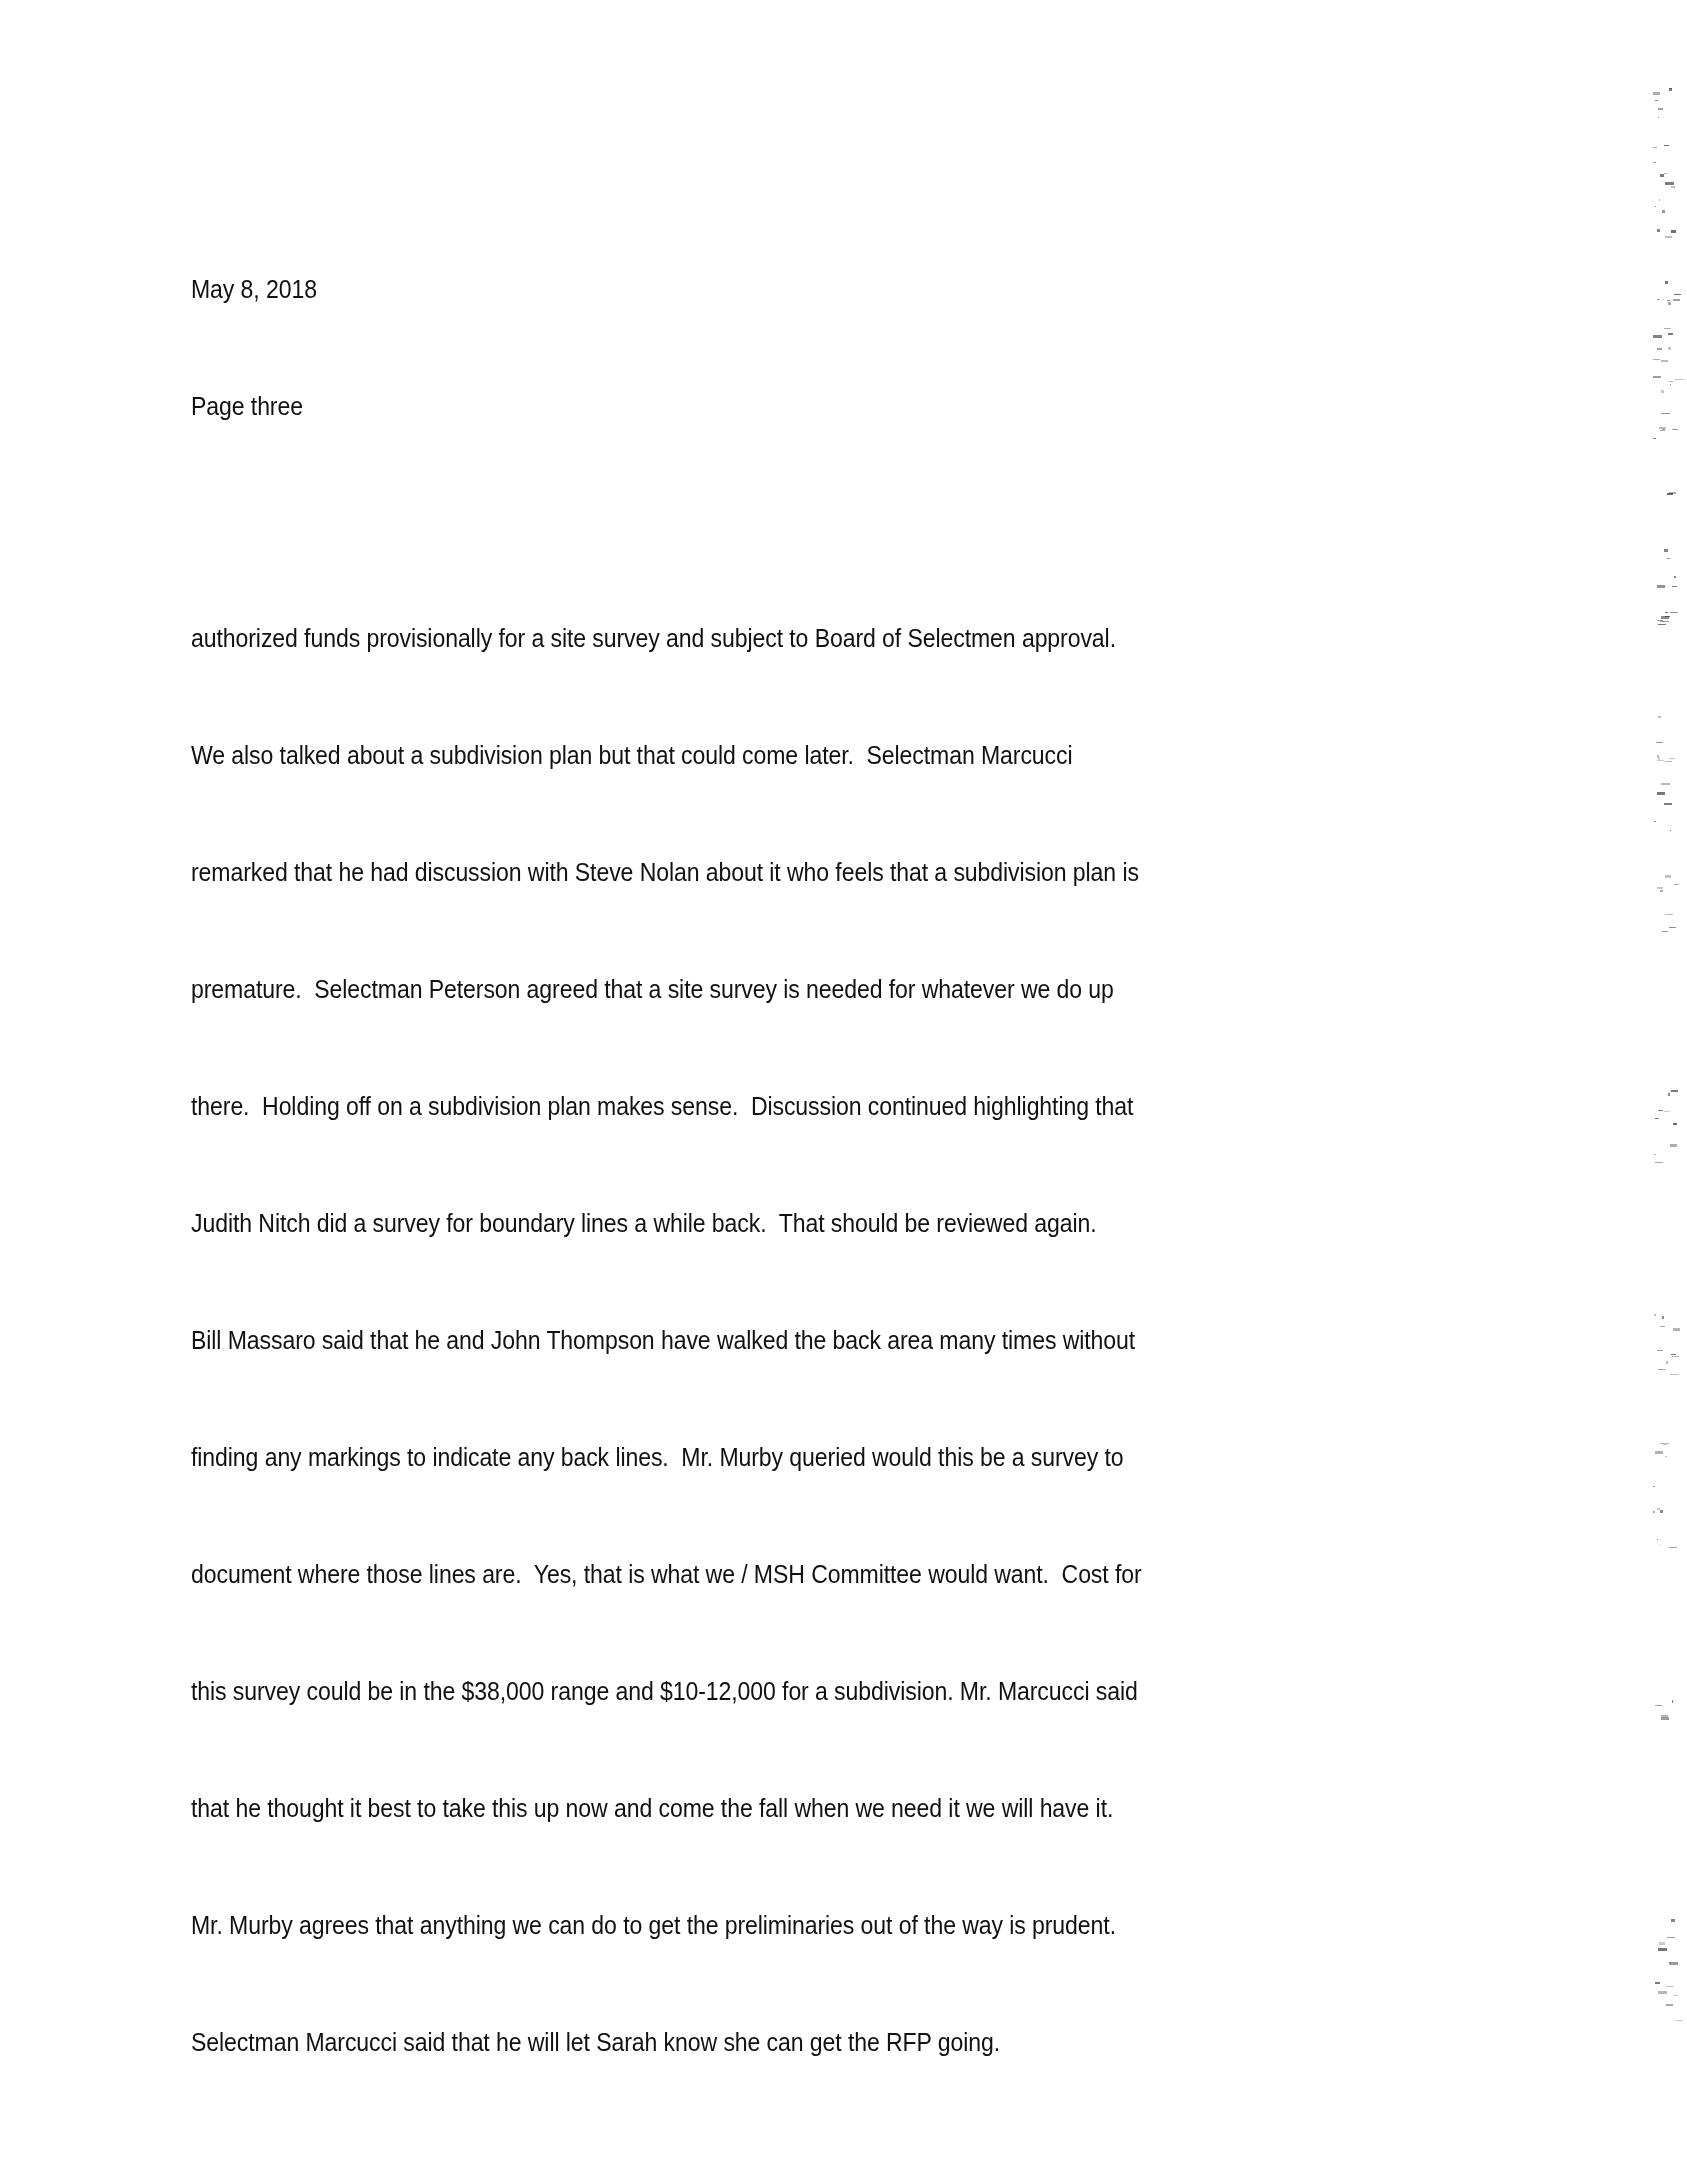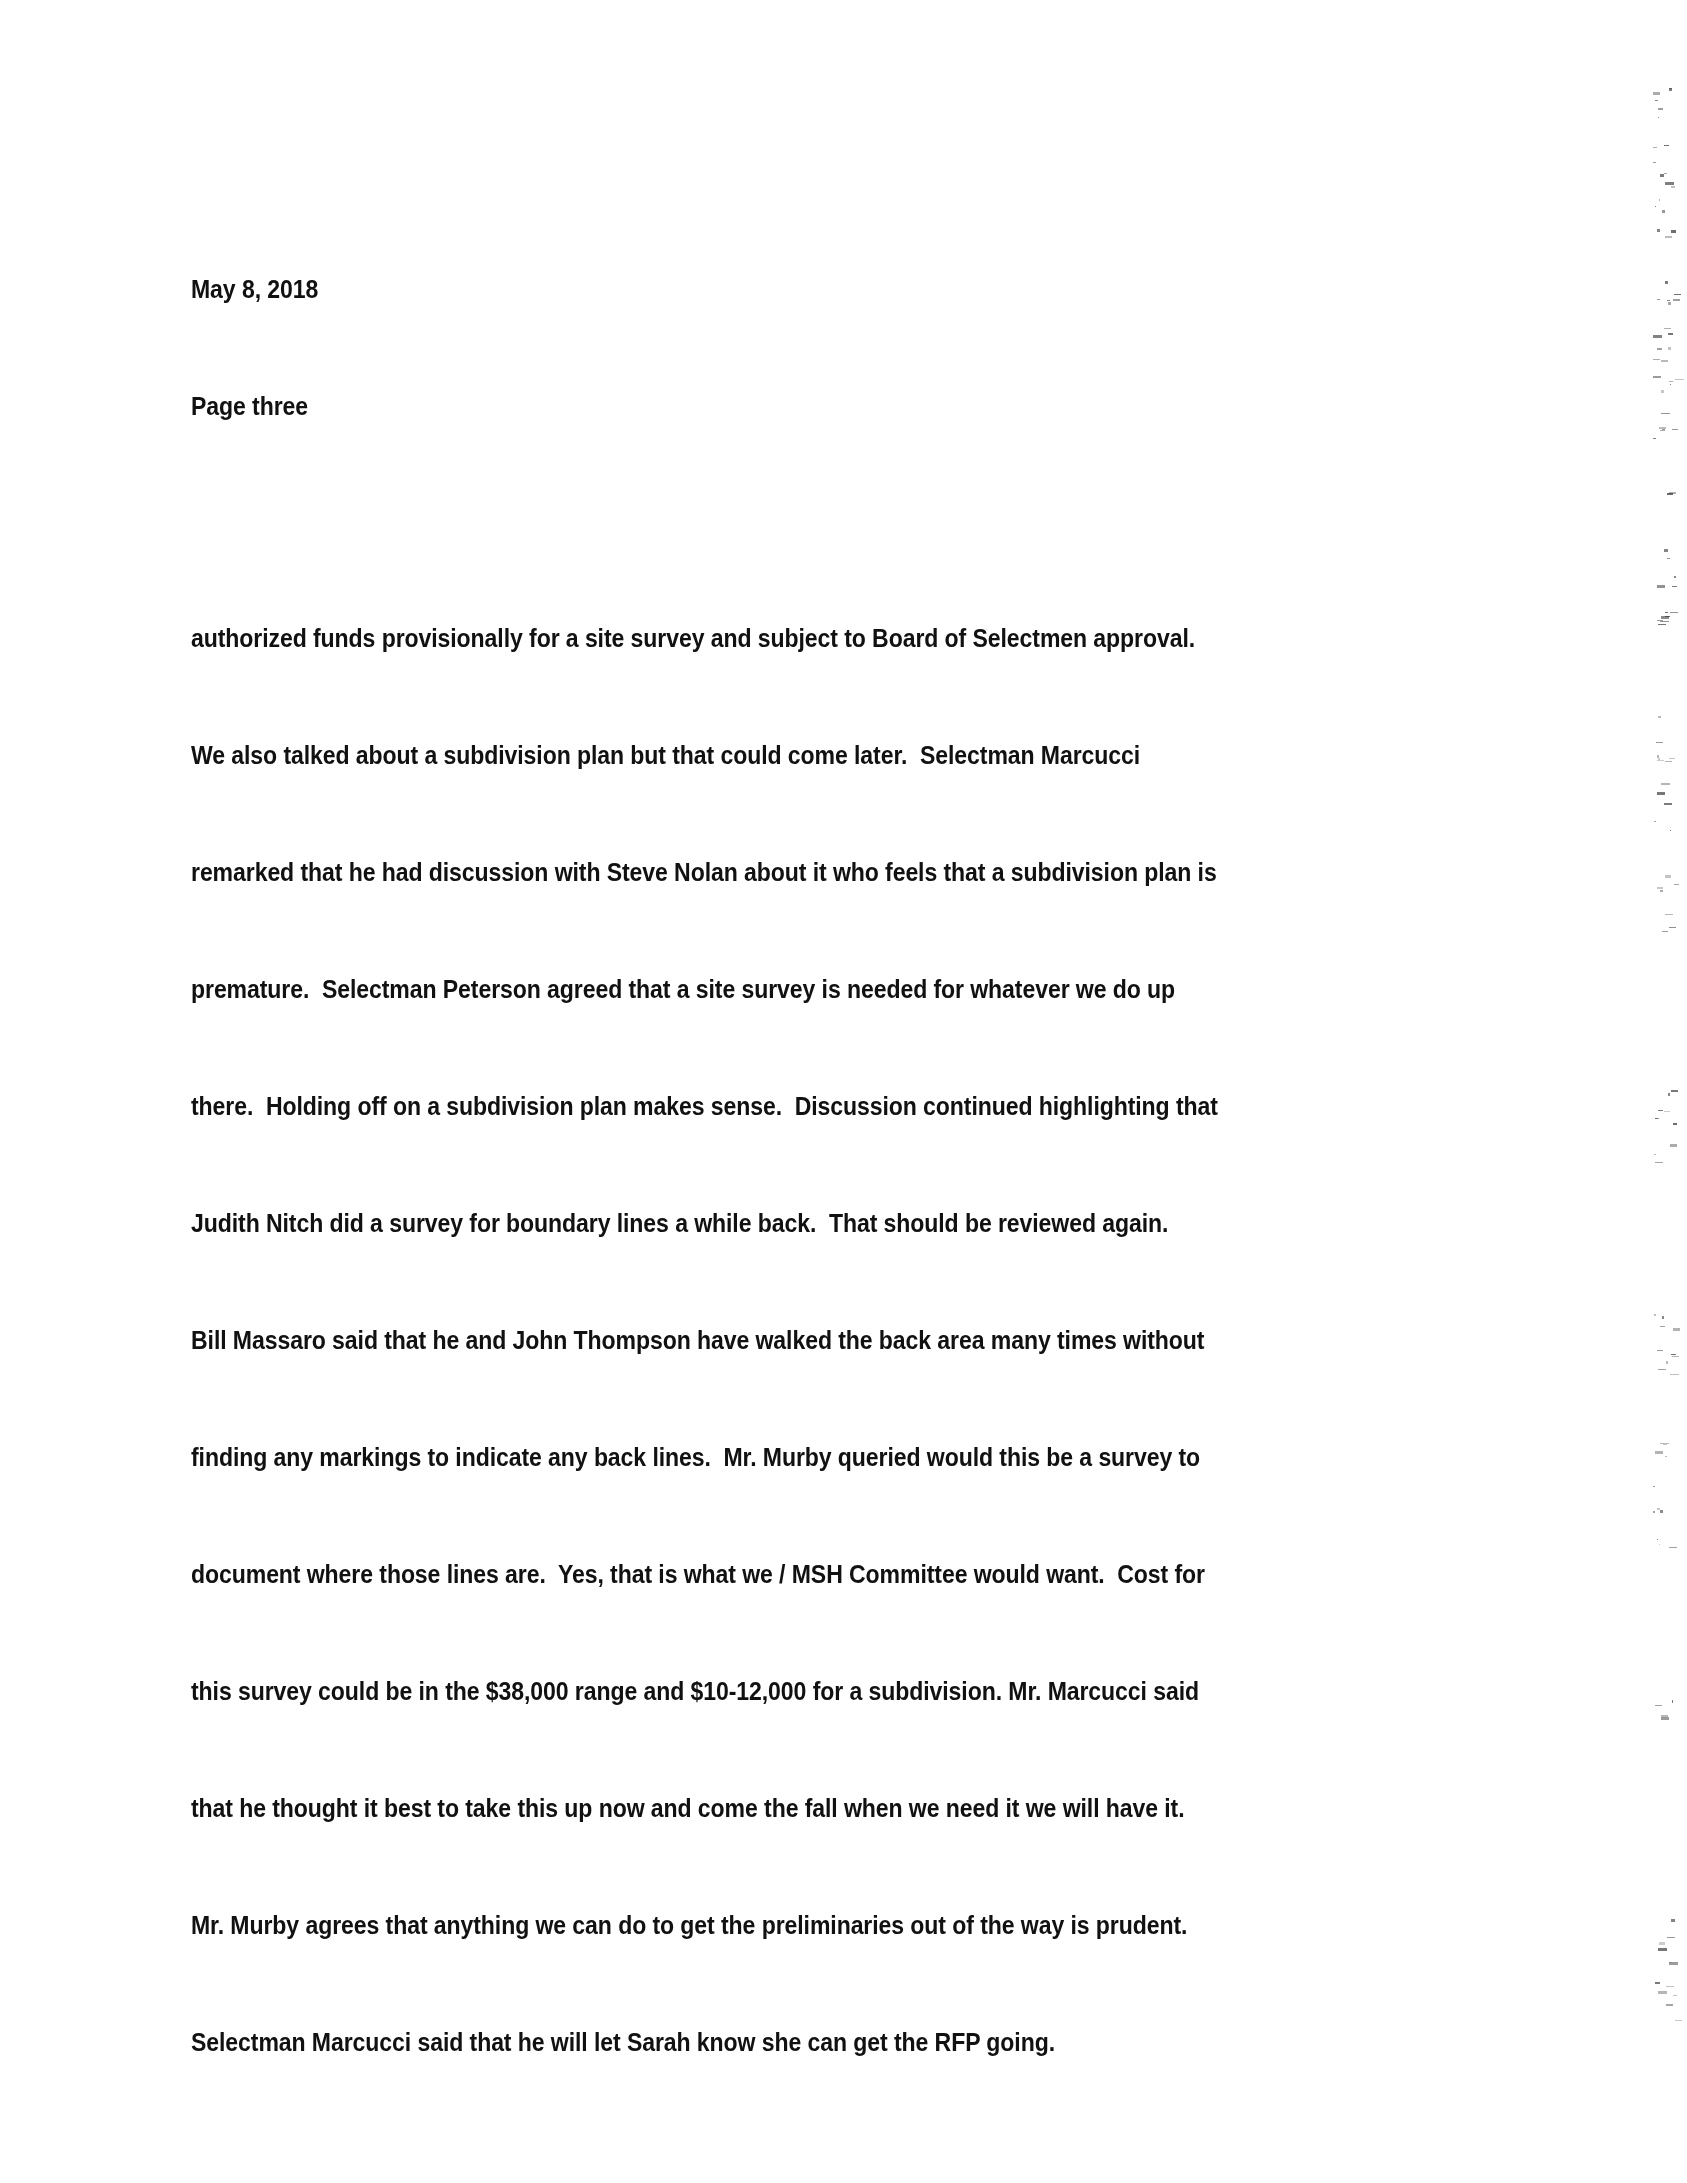--- a/index.html
+++ b/index.html
@@ -8,21 +8,20 @@
     background: #ffffff;
   }
   .page {
     position: relative;
     width: 1687px;
     height: 2183px;
     background: #ffffff;
     overflow: hidden;
     font-family: "Liberation Sans", sans-serif;
     color: #000000;
-    font-weight: bold;
   }
   .content {
     position: absolute;
     left: 191px;
     top: 192px;
     width: 1250px;
   }
   
   .txt {
     font-family: "Liberation Sans", sans-serif;

